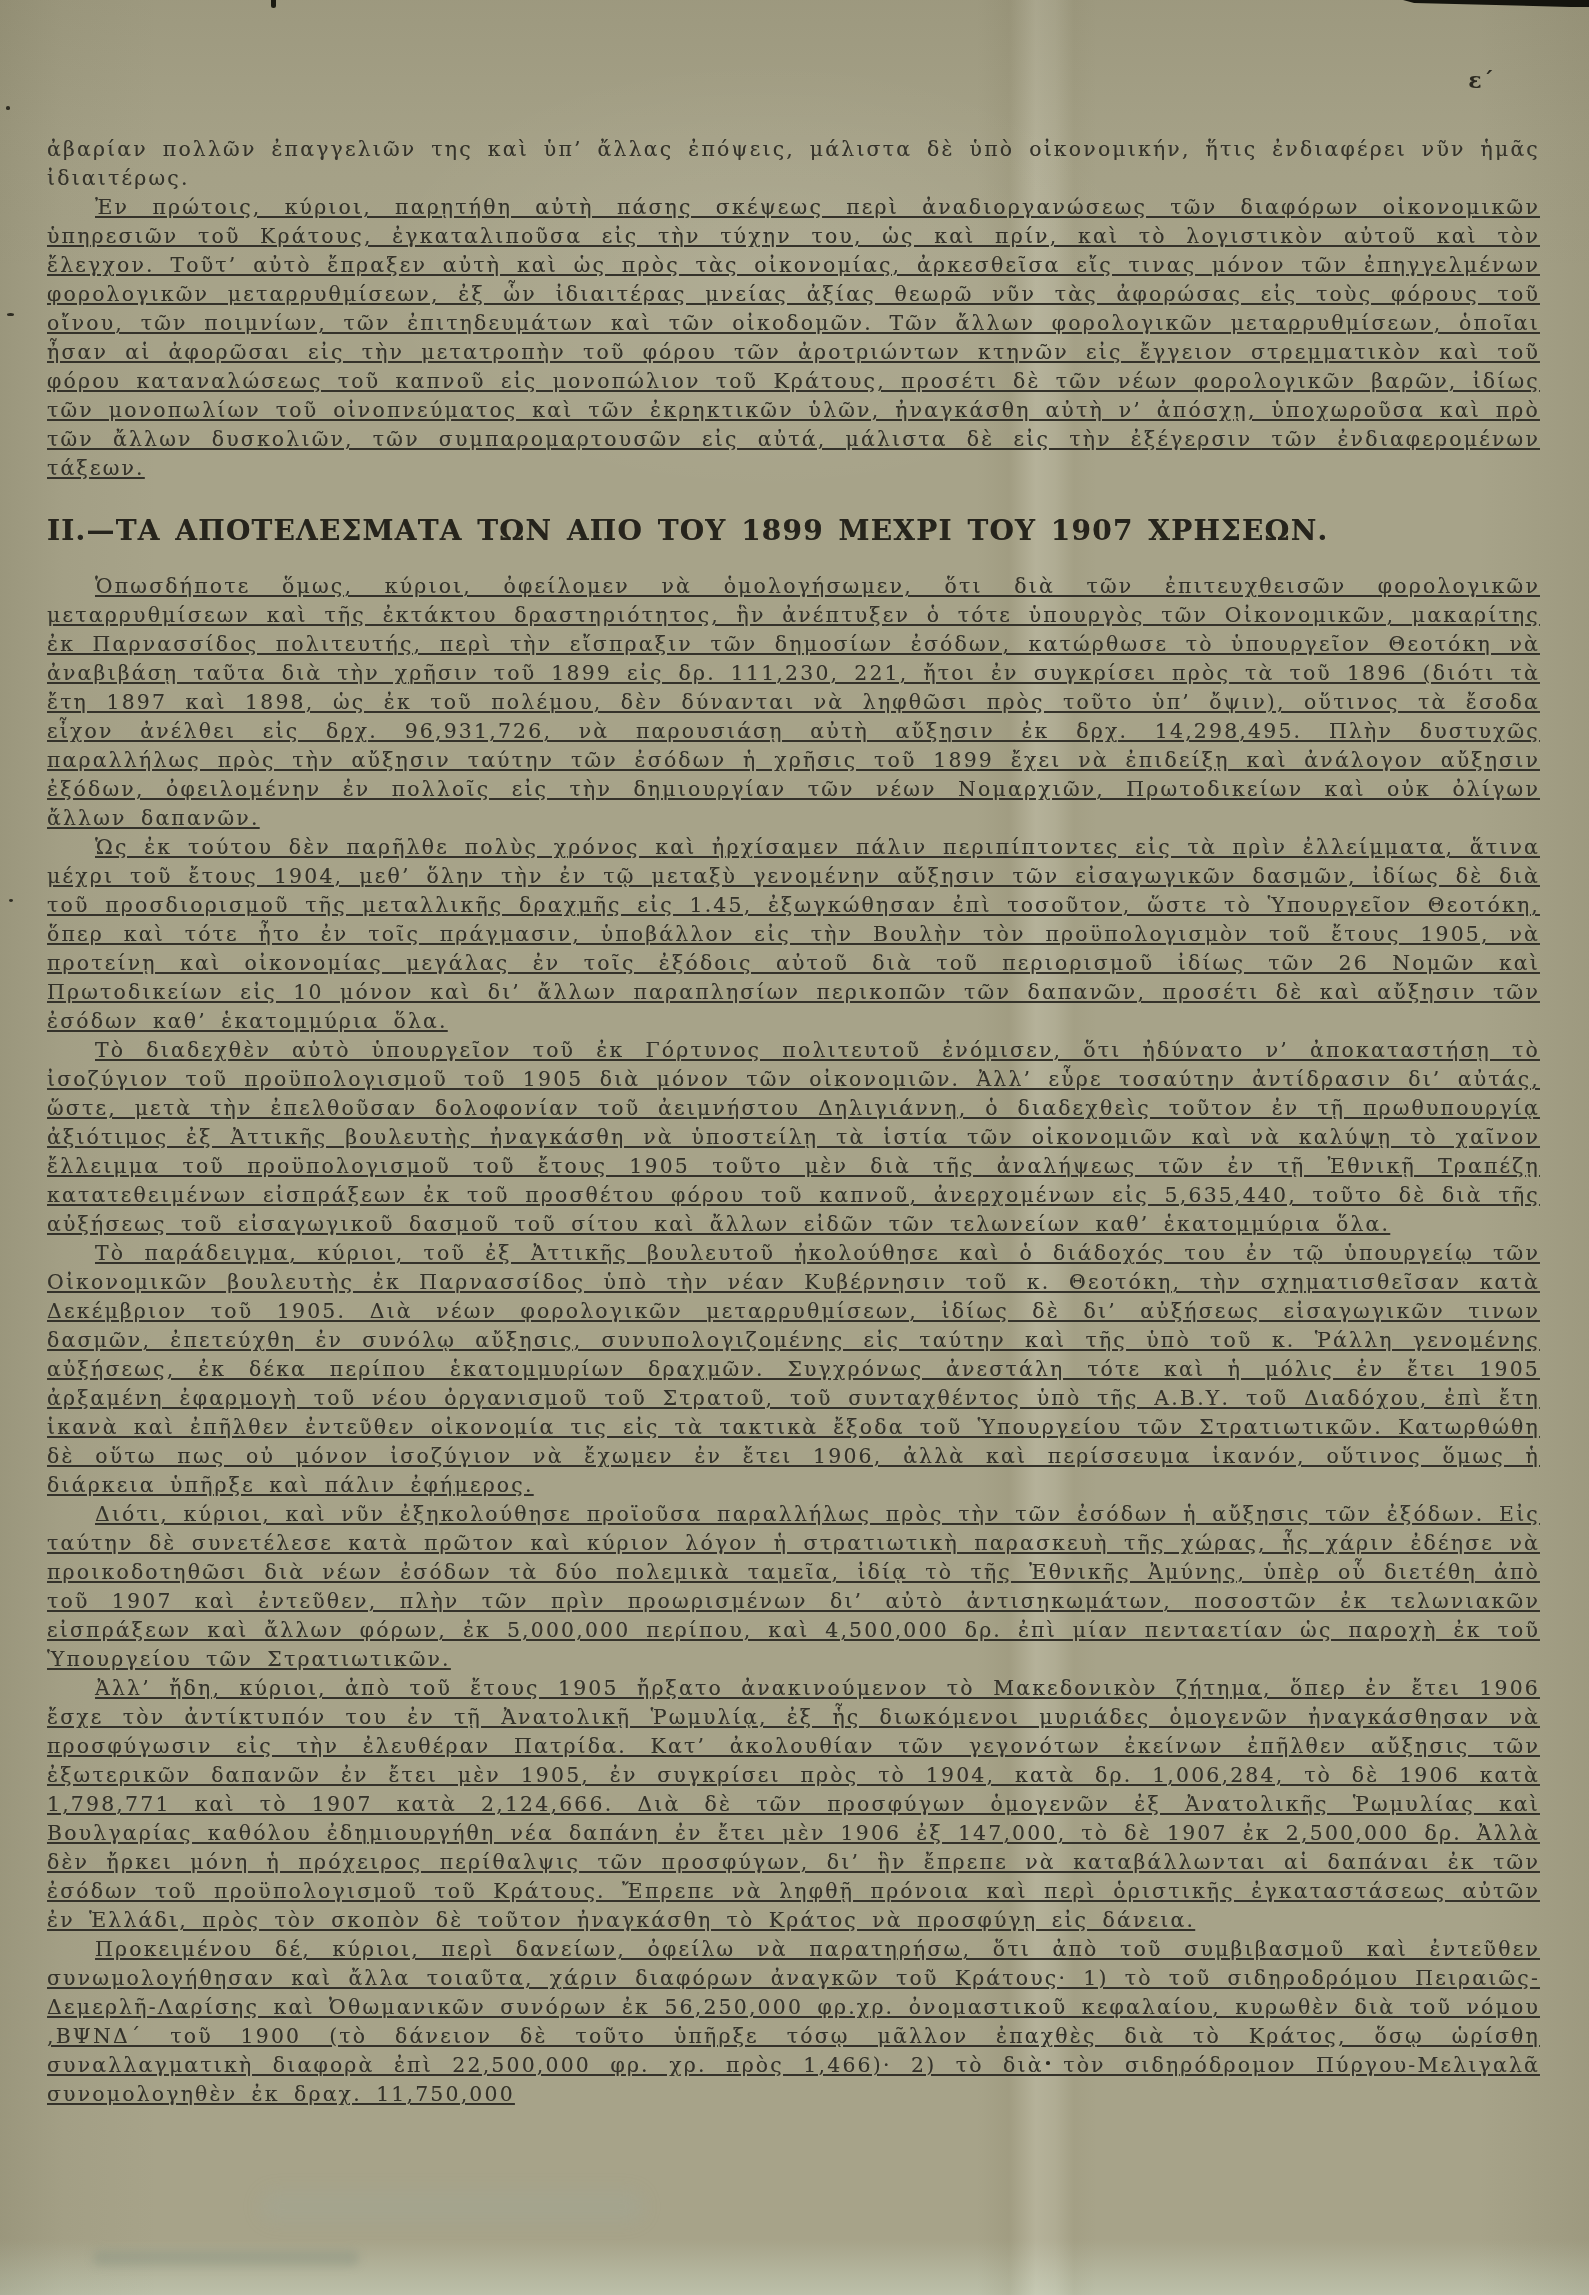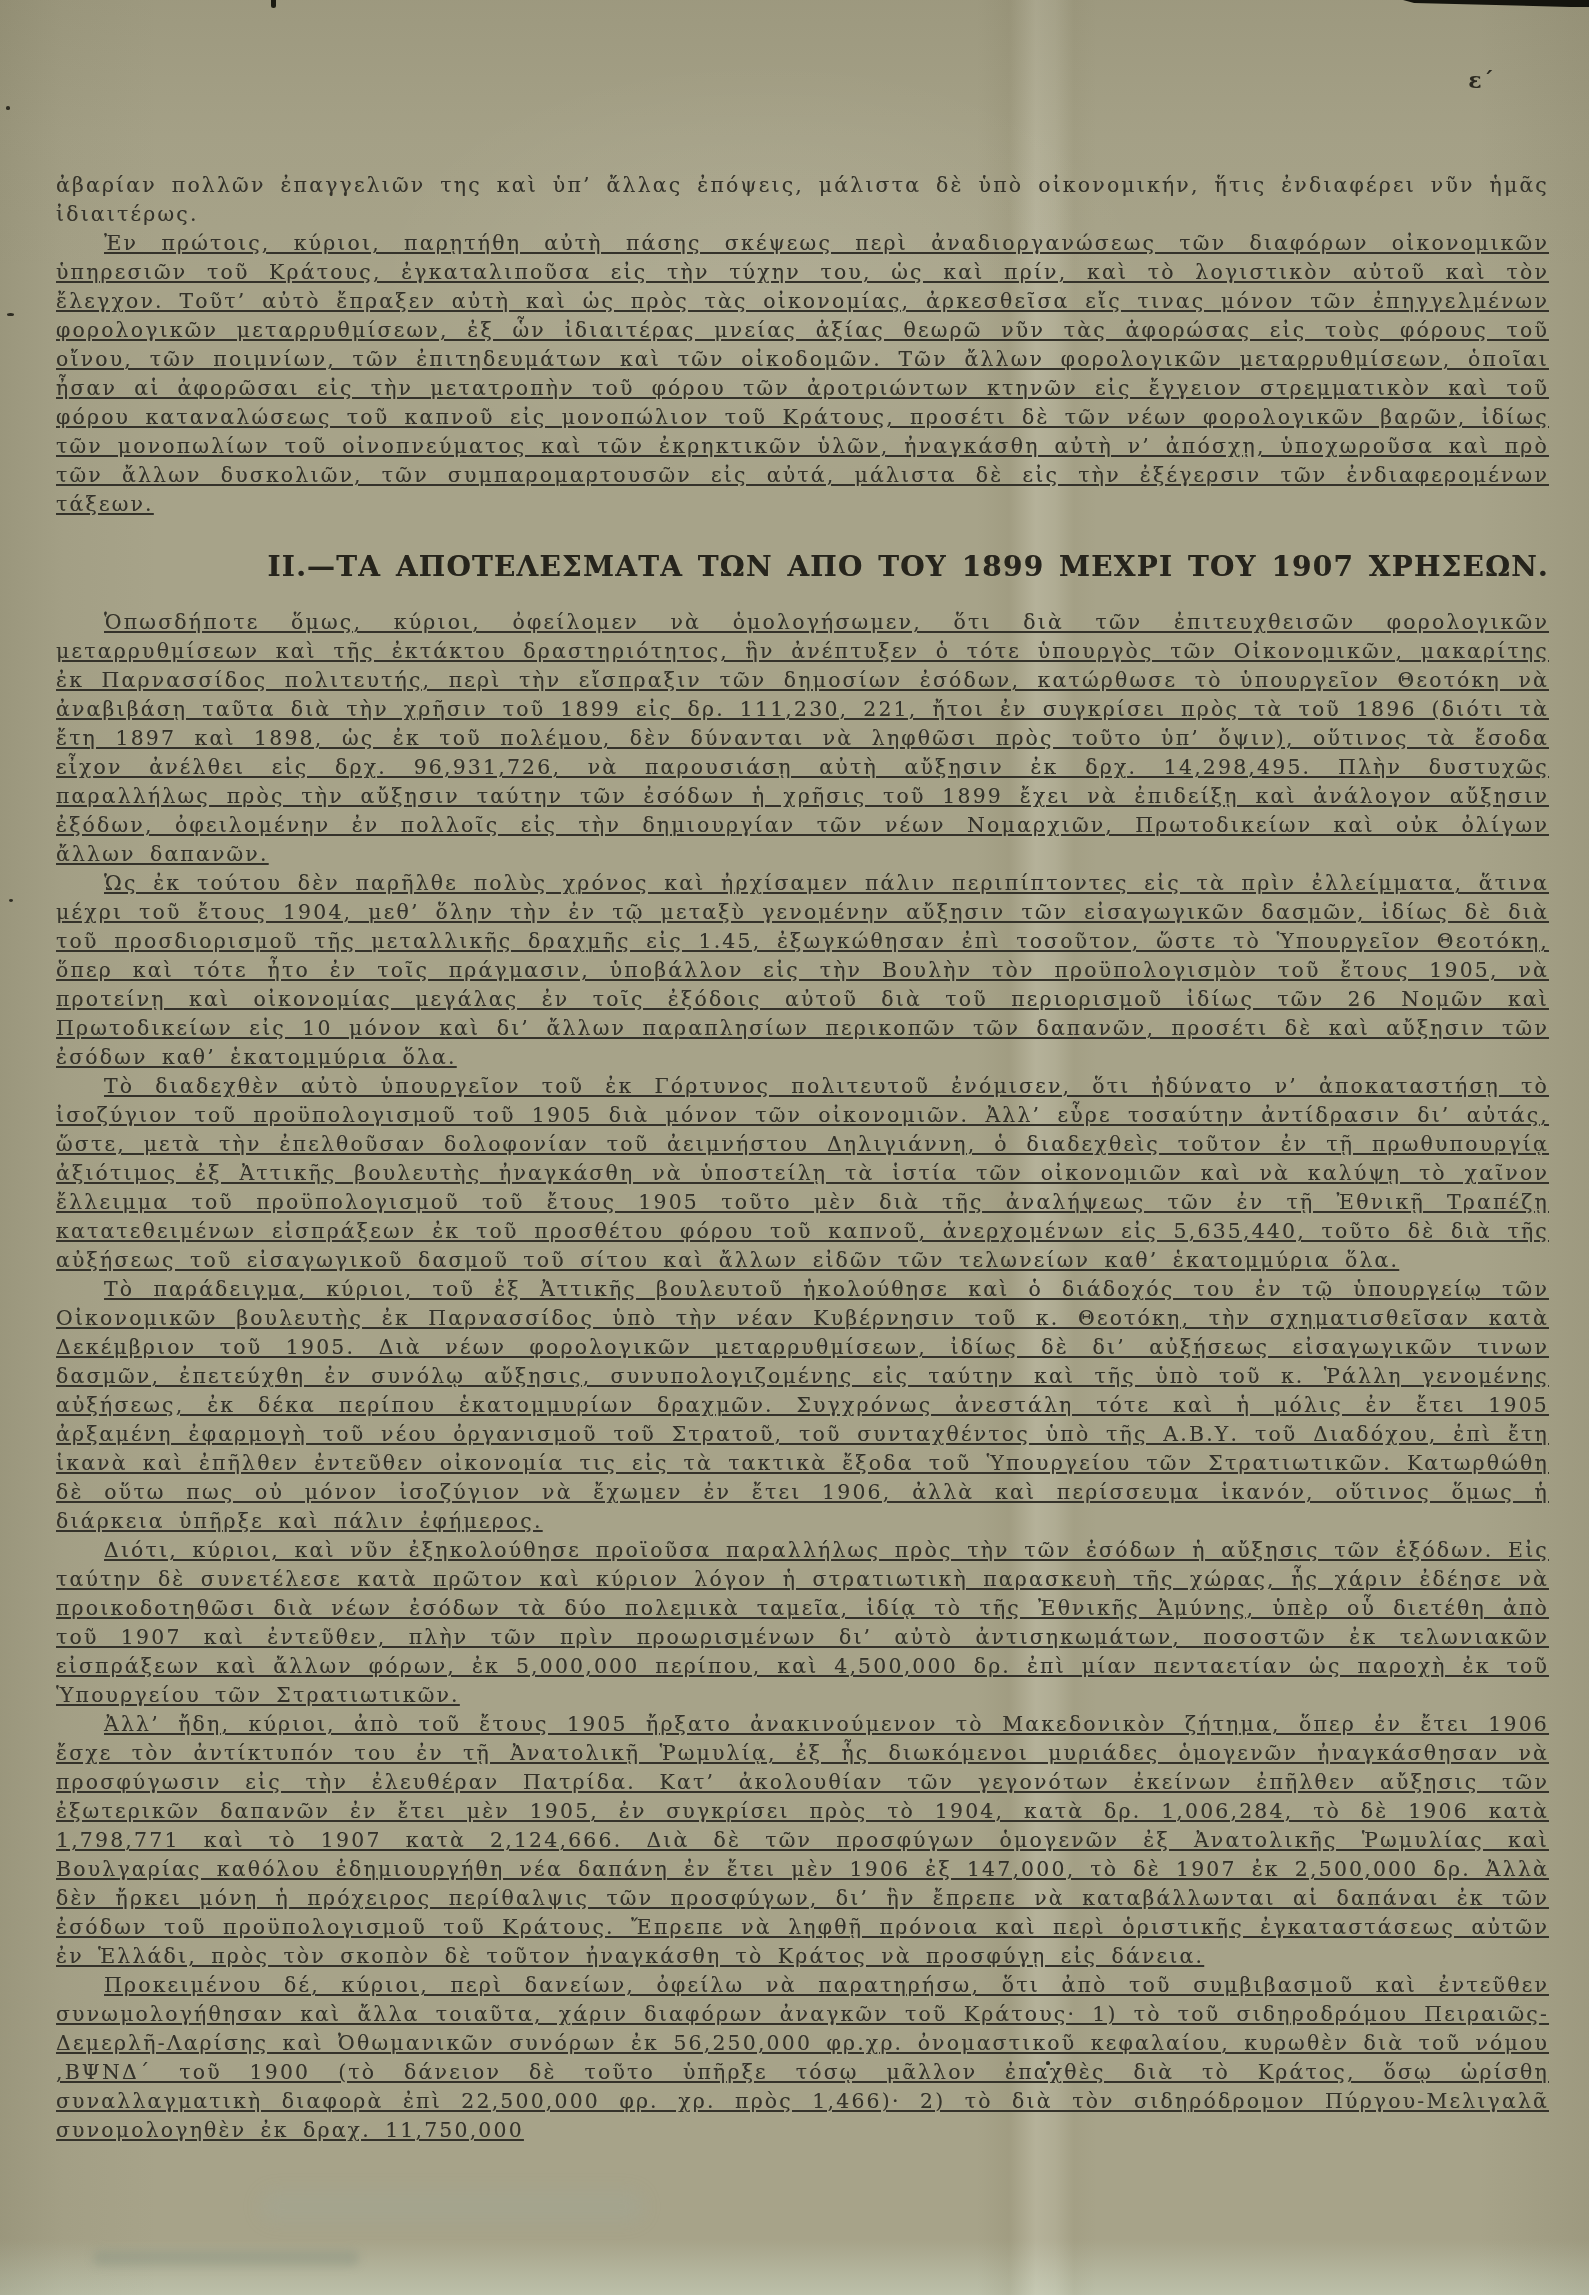--- a/index.html
+++ b/index.html
@@ -32,39 +32,38 @@
     top: 67px;
     right: 94px;
     font-size: 22px;
     font-weight: bold;
     letter-spacing: 1.2px;
     color: #2b2920;
   }
 
   .body-text {
     position: absolute;
-    left: 56px;
+    left: 47px;
     top: 135px;
     width: 1493px;
     font-size: 20.4px;
     line-height: 29px;
     letter-spacing: 2.2px;
     word-spacing: 5.6px;
     text-align: justify;
     color: #34322a;
     text-shadow: 0 0 0.6px rgba(52,50,40,0.35);
-    margin-top: 36px;
   }
 
   .body-text p { margin: 0; }
   .body-text p.indented { text-indent: 48px; text-decoration: underline; }
 
   .section-heading {
     margin: 33px 0 27px 0;
-    text-align: right;
+    text-align: left;
     font-size: 28px;
     font-weight: bold;
     letter-spacing: 1.2px;
     word-spacing: 3.7px;
     color: #26241c;
     text-shadow: 0 0 0.6px rgba(38,36,28,0.45);
     text-indent: 0 !important;
   }
 
   

